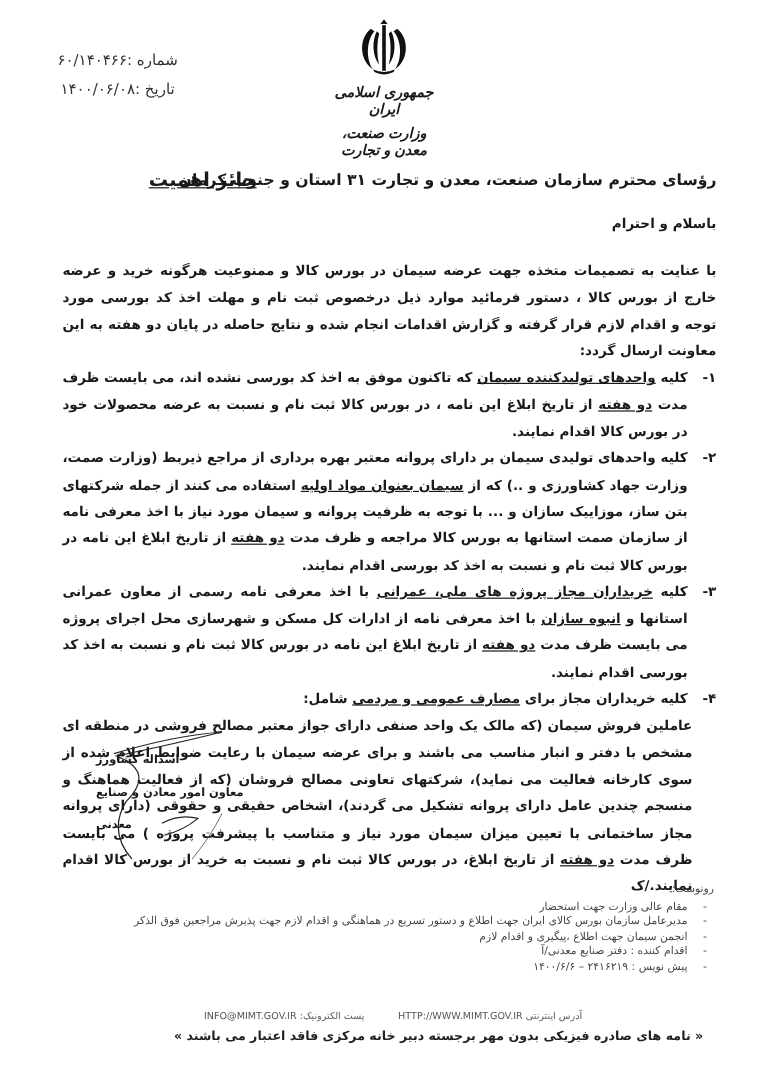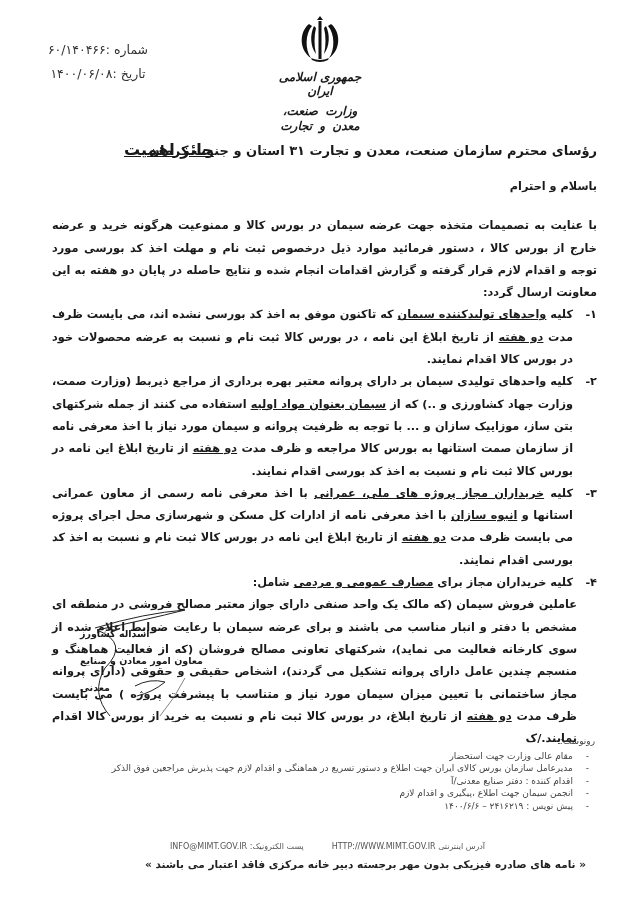--- a/index.html
+++ b/index.html
@@ -2,21 +2,21 @@
 <html><head>
 <meta charset="utf-8">
 <style>
   html, body { margin:0; padding:0; }
   body { width:637px; height:900px; background:#fff; position:relative; overflow:hidden;
          font-family:"DejaVu Sans", sans-serif; color:#1a1a1a; }
   .page { position:absolute; inset:0; }
   .meta { position:absolute; left:38px; top:38px; width:120px; direction:rtl; text-align:center; font-size:12.5px; line-height:24px; color:#333; }
   .emblem { position:absolute; left:270px; top:12px; width:100px; text-align:center; }
   .emblem .name1 { font-family:"DejaVu Serif", serif; font-size:12px; font-style:italic; font-weight:bold; direction:rtl; margin-top:2px; }
-  .emblem .name2 { font-family:Liberation Mono, monospace; font-size:12px; font-style:italic; font-weight:bold; direction:rtl; margin-top:6px; }
+  .emblem .name2 { font-family:Liberation Sans, sans-serif; font-size:12px; font-style:italic; font-weight:bold; direction:rtl; margin-top:6px; }
   .addressee { position:absolute; right:40px; top:143px; direction:rtl; font-size:13px; font-weight:bold; }
   .priority { position:absolute; left:112px; top:140px; direction:rtl; font-size:16px; font-weight:bold; text-decoration:underline;margin-left:12px; }
   .body { position:absolute; left:52px; right:40px; top:176px; direction:rtl; text-align:justify; font-size:11.3px; font-weight:bold; line-height:22.3px; }
   .body p { margin:0; }
   .body .greet { margin-bottom:17px; }
   .item { display:flex; direction:rtl; }
   .item .num { width:24px; flex:none; }
   .item .txt { flex:1; text-align:justify; }
   .sub { padding-right:20px; }
   u { text-decoration:underline; }
@@ -86,22 +86,22 @@
     </svg>
     <div>اسداله کشاورز</div>
     <div>معاون امور معادن و صنایع معدنی</div>
   </div>
 
   <div class="cc">
     <div>رونوشت:</div>
     <ul>
       <li>مقام عالی وزارت جهت استحضار</li>
       <li>مدیرعامل سازمان بورس کالای ایران جهت اطلاع و دستور تسریع در هماهنگی و اقدام لازم جهت پذیرش مراجعین فوق الذکر</li>
+      <li>انجمن سیمان جهت اطلاع ،پیگیری و اقدام لازم</li>
       <li>اقدام کننده : دفتر صنایع معدنی/آ</li>
-      <li>انجمن سیمان جهت اطلاع ،پیگیری و اقدام لازم</li>
       <li>پیش نویس : ۲۴۱۶۲۱۹ – ۱۴۰۰/۶/۶</li>
     </ul>
   </div>
 
   <div class="footer1">
     <span><span>آدرس اینترنتی</span> <span>HTTP://WWW.MIMT.GOV.IR</span></span>
     <span><span>پست الکترونیک</span>: <span>INFO@MIMT.GOV.IR</span></span>
   </div>
   <div class="footer2">« نامه های صادره فیزیکی بدون مهر برجسته دبیر خانه مرکزی فاقد اعتبار می باشند »</div>
 

